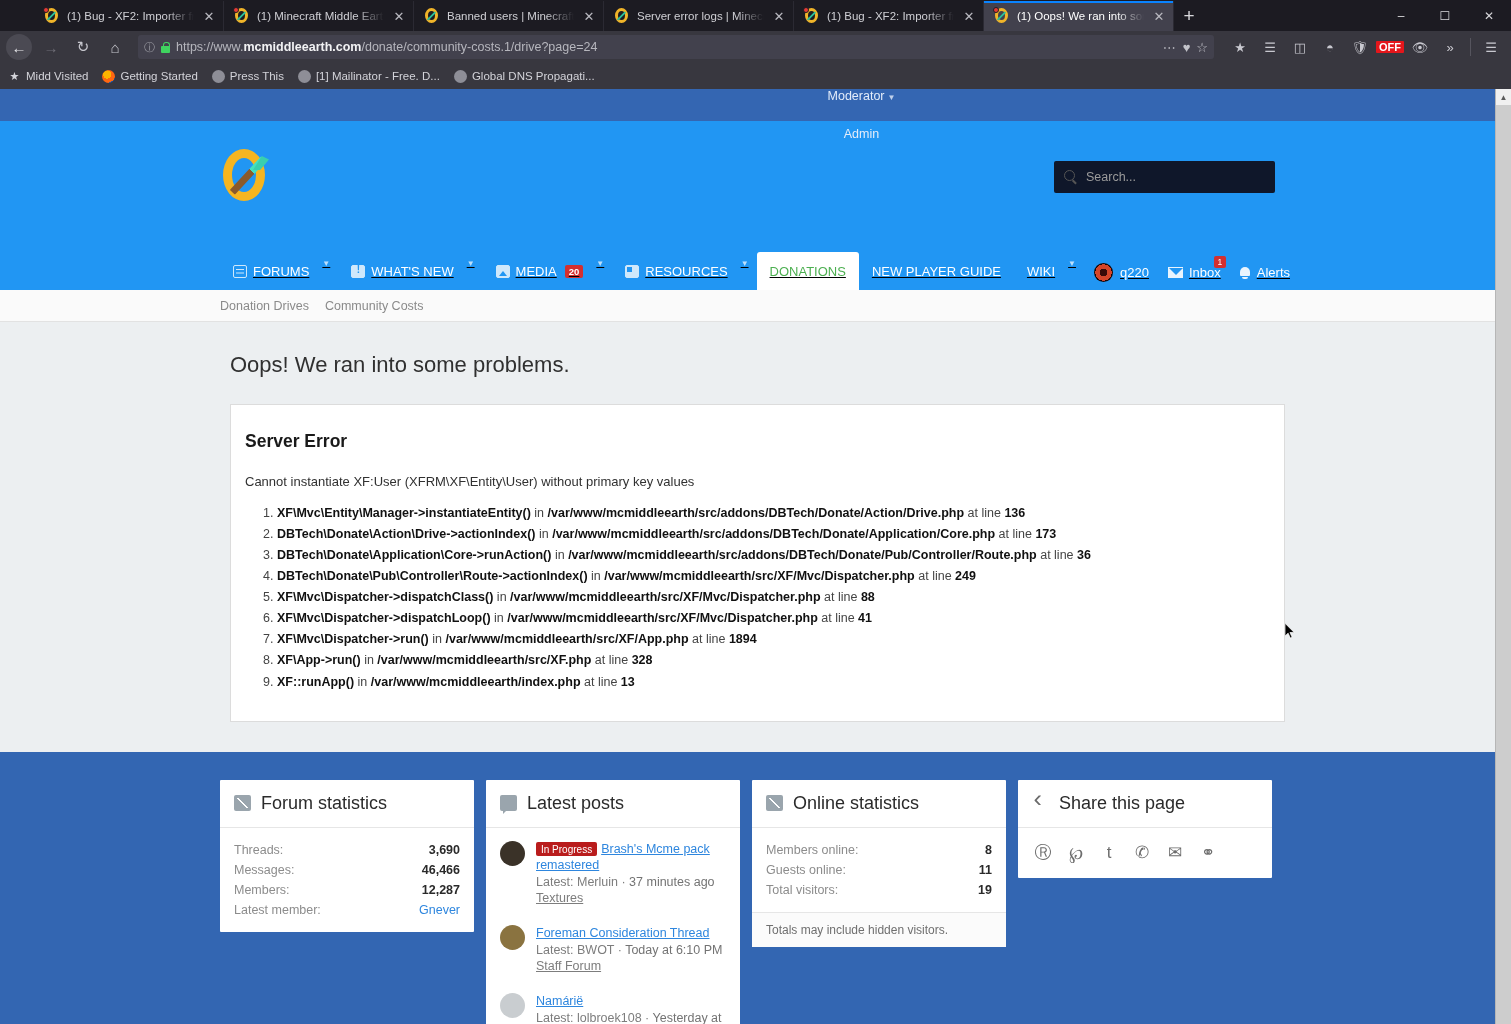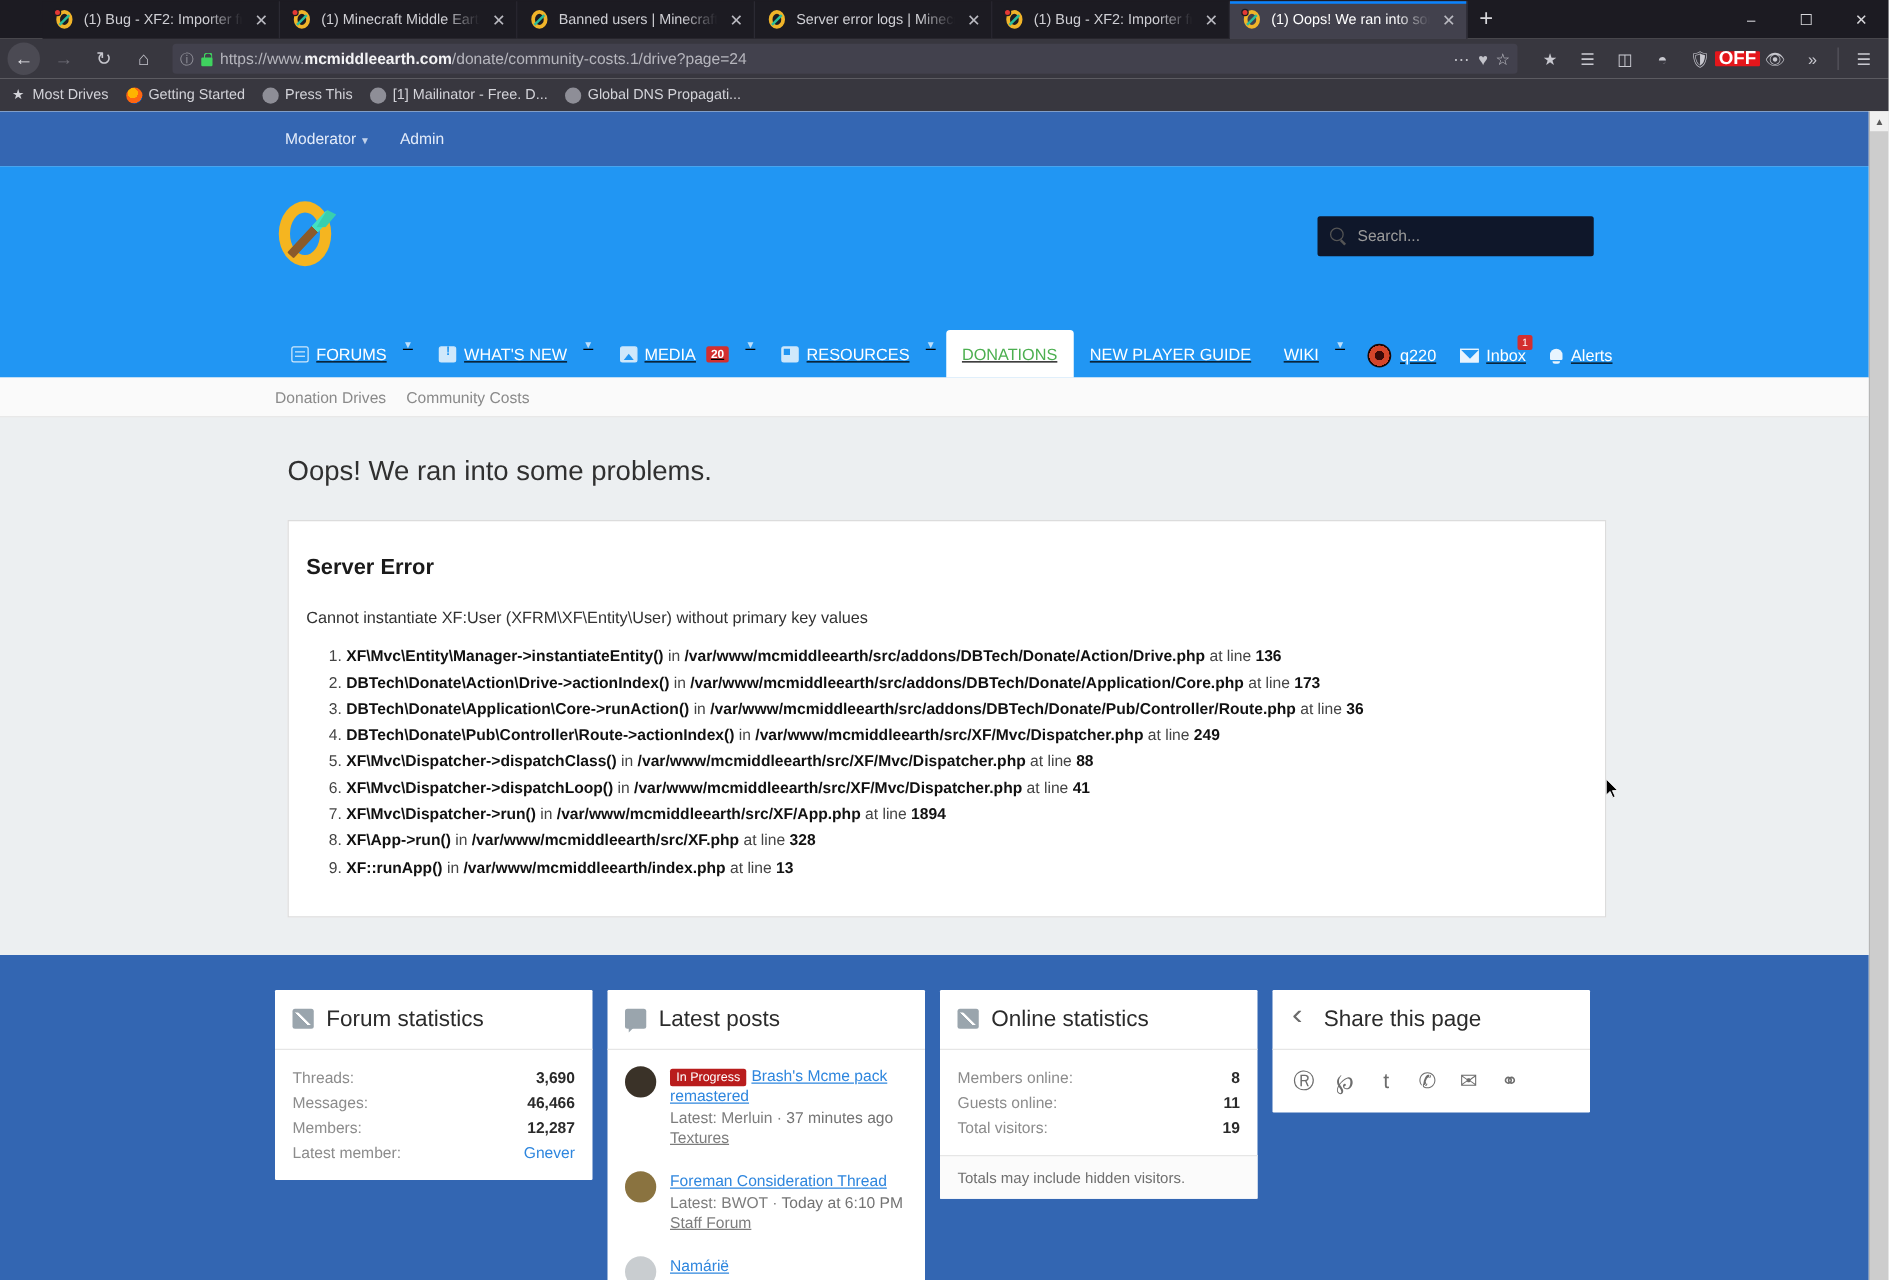--- a/index.html
+++ b/index.html
@@ -63,36 +63,36 @@
   .lock { width: 9px; height: 11px; position: relative; }
   .lock::after { content: ""; position: absolute; left: 0; bottom: 0; width: 9px; height: 7px; background: #3fd35f; border-radius: 1px; }
   .lock::before { content: ""; position: absolute; left: 2px; top: 0; width: 5px; height: 5px; border: 1.5px solid #3fd35f; border-bottom: none; border-radius: 3px 3px 0 0; }
   .url-text { flex: 1; white-space: nowrap; overflow: hidden; }
   .url-host { color: #f2f2f4; font-weight: bold; }
   .url-dots { color: #c3c3ca; letter-spacing: 1px; font-size: 13px; }
   .url-shield { color: #c3c3ca; font-size: 13px; }
   .url-star { color: #c3c3ca; font-size: 13px; }
   .toolicons { display: flex; align-items: center; gap: 2px; padding-left: 4px; }
   .toolicon { width: 28px; height: 28px; display: flex; align-items: center; justify-content: center; color: #c8c8cf; font-size: 13px; position: relative; }
-  .badge-off { background: #e4161b; color: #fff; font-size: 15px; font-weight: bold; padding: 1px 3px; border-radius: 1px; line-height: 10px; }
+  .badge-off { background: #e4161b; color: #fff; font-size: 11px; font-weight: bold; padding: 1px 3px; border-radius: 1px; line-height: 10px; }
   .toolsep { width: 1px; height: 18px; background: #56555e; margin: 0 4px; }
 
   .bookmarks { height: 26px; background: #38373f; display: flex; align-items: center; padding: 0 8px; gap: 14px; font-size: 11.5px; color: #d3d3d9; }
   .bm { display: flex; align-items: center; gap: 5px; white-space: nowrap; }
   .bm-ic { width: 13px; height: 13px; border-radius: 50%; background: #8e8e97; display: inline-block; flex: 0 0 13px; }
   .bm-ic.star { background: transparent; color: #d3d3d9; font-size: 11px; border-radius: 0; text-align: center; line-height: 13px; }
   .bm-ic.fox { background: radial-gradient(circle at 40% 35%, #ffb400 0 35%, #ff6611 36% 70%, #2060c0 71% 100%); }
 
   
   .viewport { flex: 1; display: flex; overflow: hidden; background: #eceff1; }
   .page { flex: 1; overflow: hidden; position: relative; }
   .scrollbar { width: 16px; background: #cdcdcd; border-left: 1px solid #b6b6b6; display: flex; flex-direction: column; }
   .sb-arrow { height: 16px; background: #f0f0f0; display: flex; align-items: center; justify-content: center; font-size: 8px; color: #5a5a5a; }
 
-  .topbar { height: 44px; background: #3466b2; display: flex; align-items: center; padding-left: 228px; gap: 24px; }
+  .topbar { height: 32px; background: #3466b2; display: flex; align-items: center; padding-left: 228px; gap: 24px; flex-direction: column; }
   .topbar a { color: #e3ecfa; font-size: 12.5px; text-decoration: none; }
   .caret { font-size: 8px; opacity: .8; margin-left: 3px; }
 
   .header { background: #2196f3; padding-top: 22px; }
   .header-inner { width: 1055px; margin: 0 auto; position: relative; height: 105px; }
   .logo { position: absolute; left: 0px; top: 5px; width: 58px; height: 58px; }
   .logo-ring { position: absolute; left: 3px; top: 1px; width: 42px; height: 52px; border: 9px solid #f5b520; border-radius: 50%; }
   .logo-pick { position: absolute; width: 46px; height: 7px; background: linear-gradient(90deg,#8a5a2b 0 62%, #43e0c0 62% 100%); transform: rotate(-47deg); left: 5px; top: 24px; border-radius: 1px; }
   .logo-pick2 { position: absolute; width: 16px; height: 14px; background: #39cfae; left: 33px; top: 8px; clip-path: polygon(0 100%, 55% 0, 100% 25%, 45% 100%); }
   .searchbox {
@@ -273,21 +273,21 @@
       <div class="toolicon">👁</div>
       <div class="toolicon">»</div>
       <div class="toolsep"></div>
       <div class="toolicon">☰</div>
     </div>
   </div>
 
   <div class="bookmarks">
     <div class="bm">
         <span class="bm-ic star">★</span>
-        <span>Most Drives</span>
+        <span>Midd Visited</span>
       </div>
     <div class="bm">
         <span class="bm-ic fox"></span>
         <span>Getting Started</span>
       </div>
     <div class="bm">
         <span class="bm-ic"></span>
         <span>Press This</span>
       </div>
     <div class="bm">

